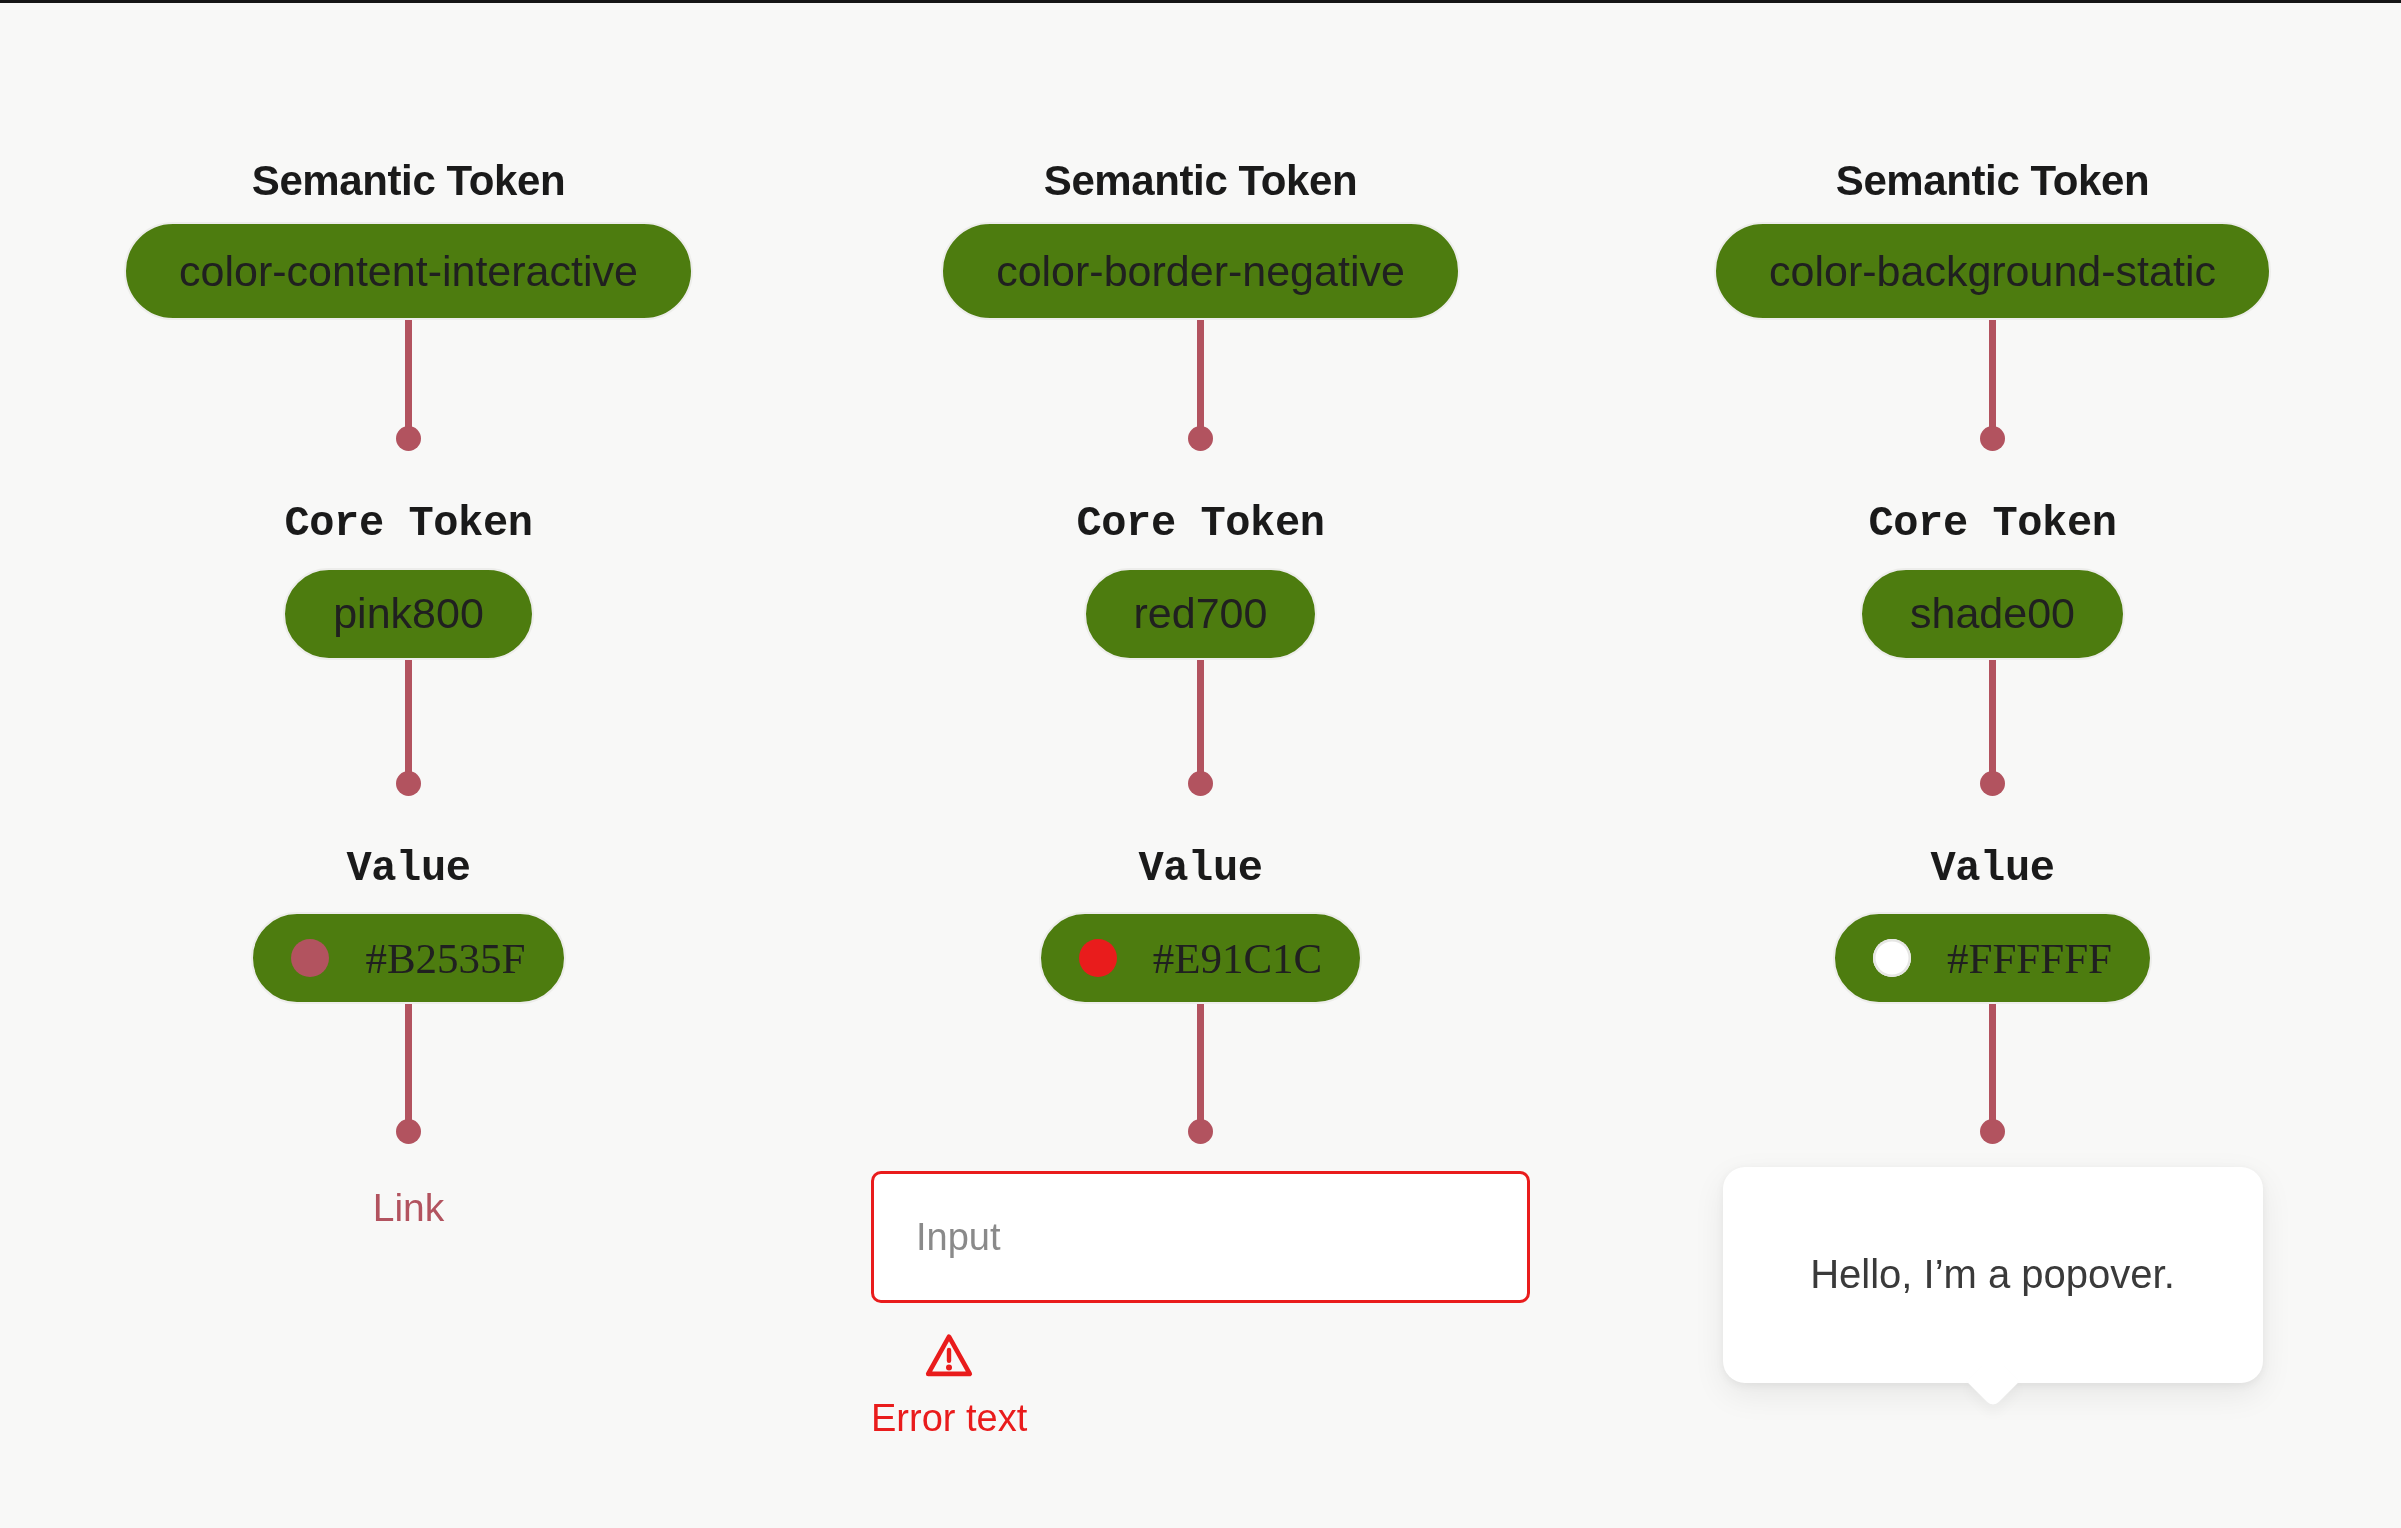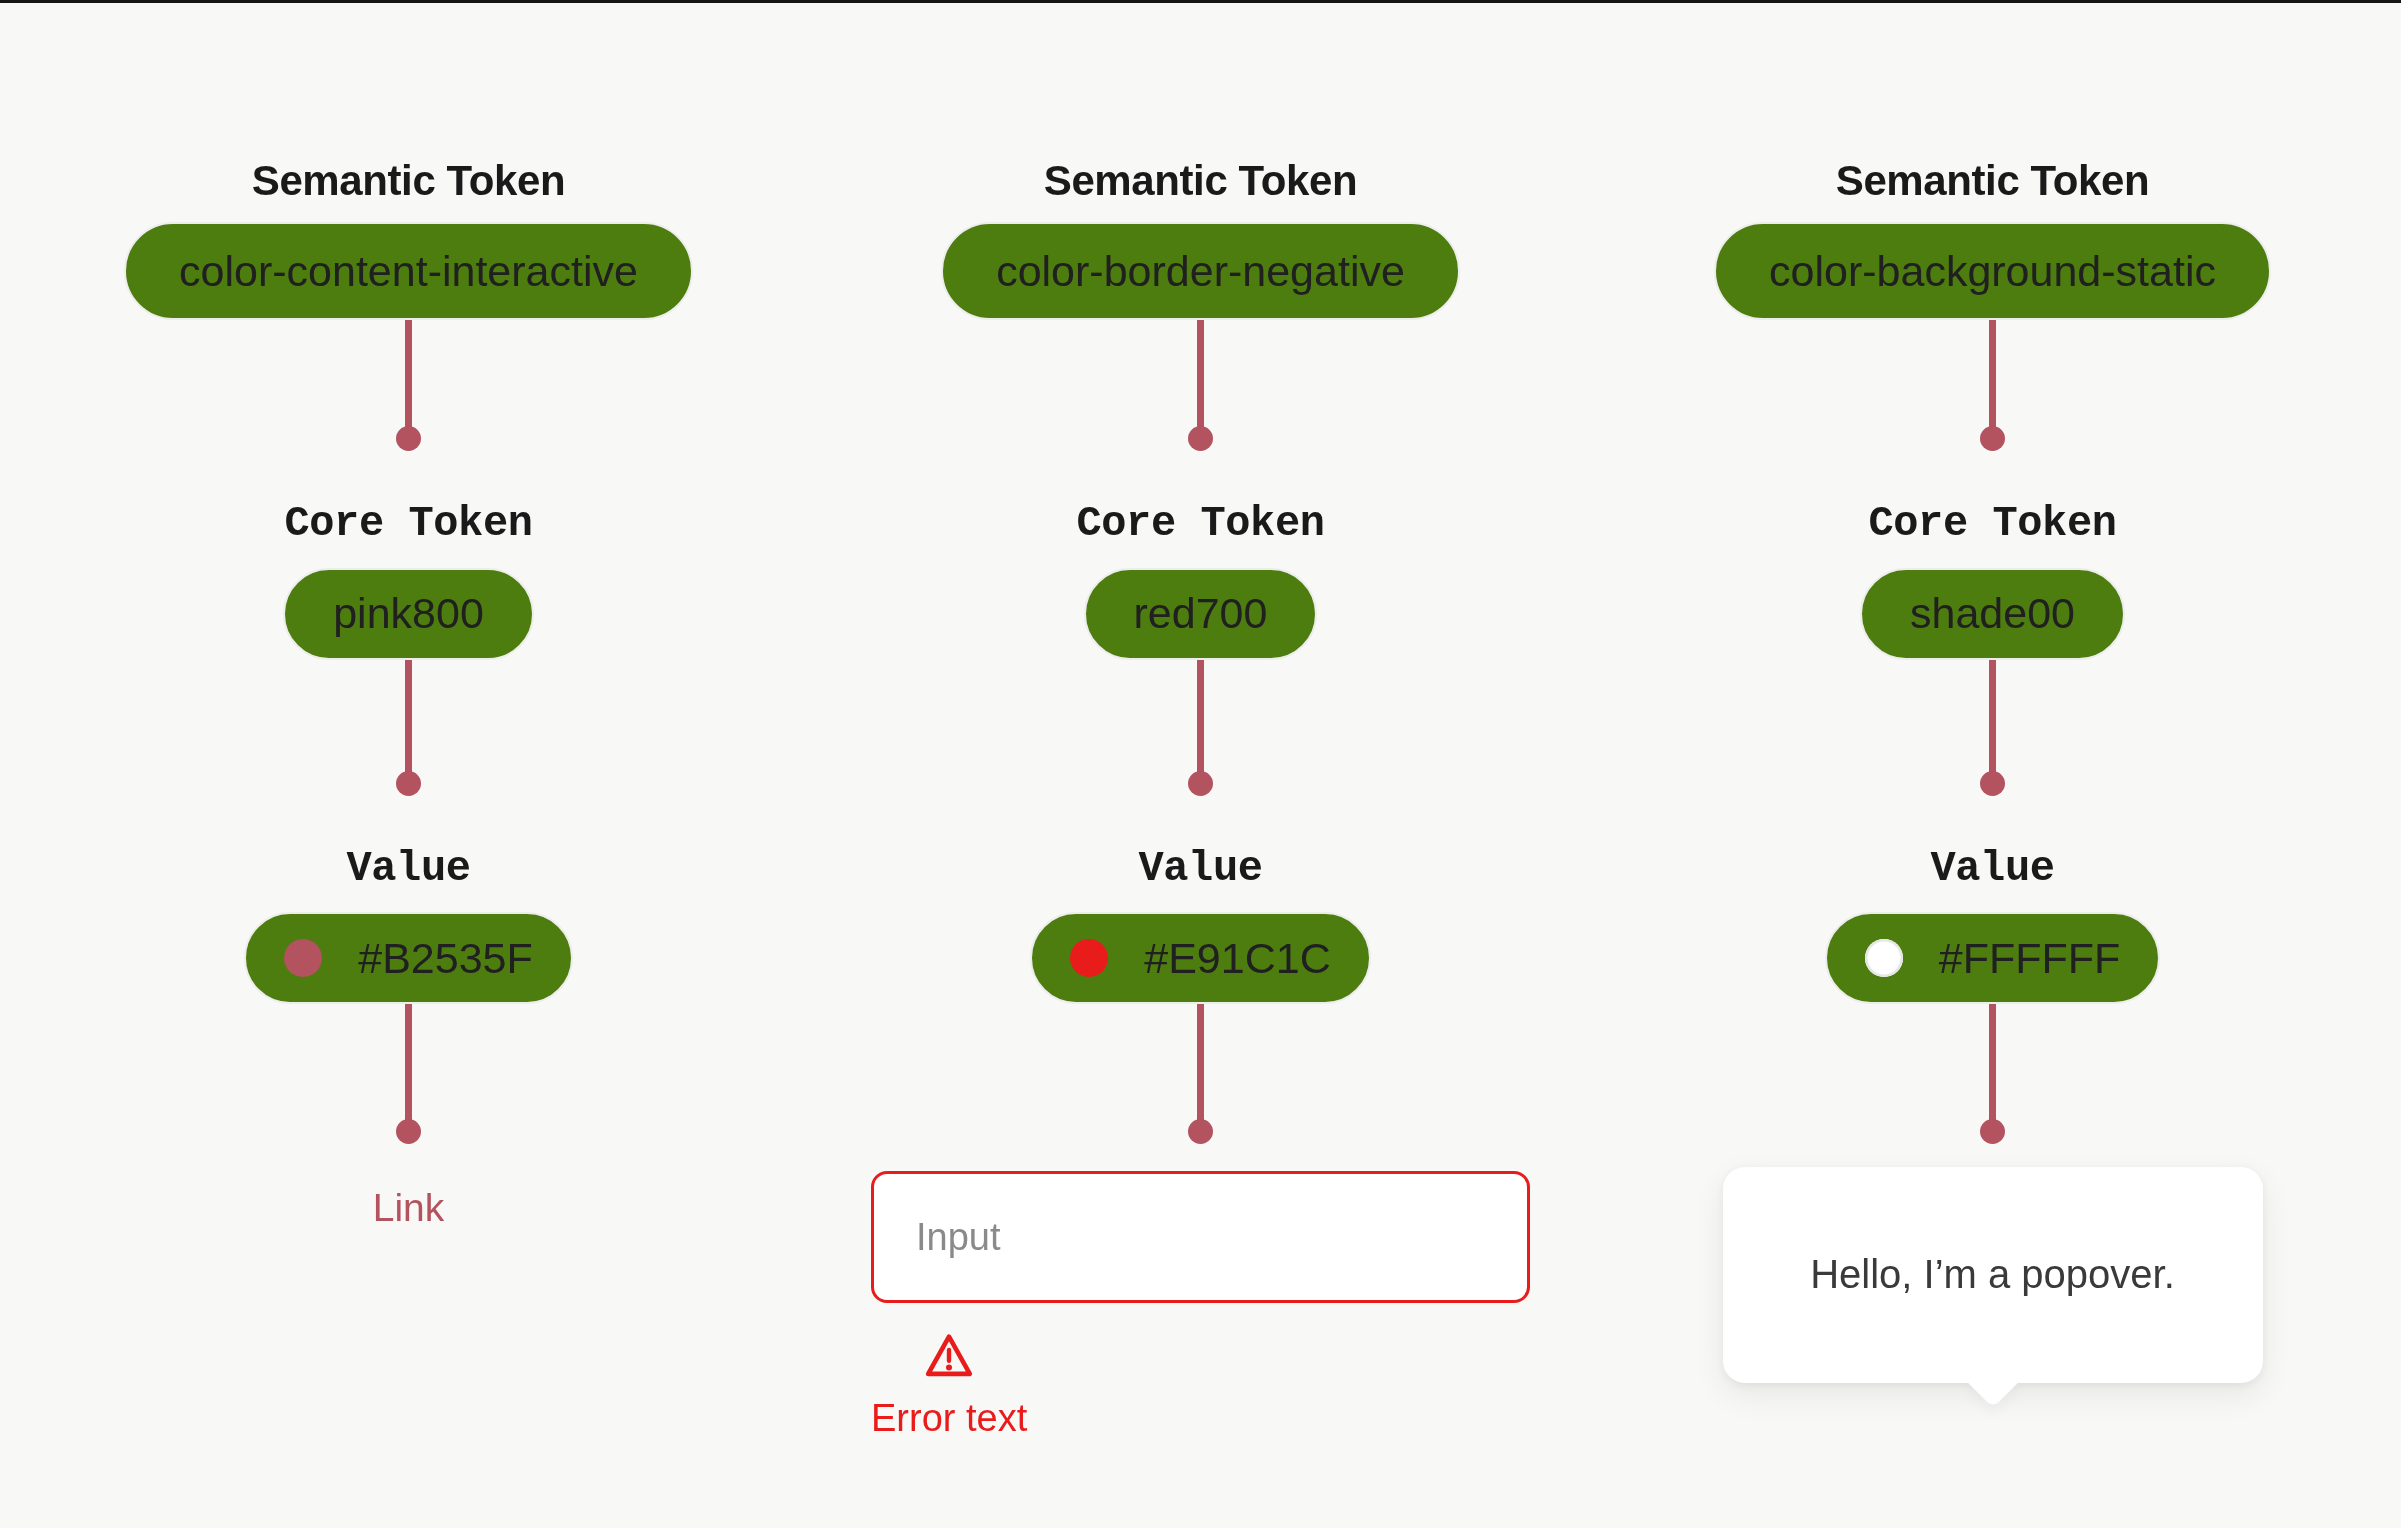--- a/index.html
+++ b/index.html
@@ -45,21 +45,21 @@
     background: #4d7c0f;
     border: 2.5px solid #EDEDEB;
     border-radius: 833px;
     color: #202020;
     font-size: 43px;
     box-sizing: border-box;
     white-space: nowrap;
   }
   .pill.semantic { height: 98px; padding: 0 53px; margin-top: 16.7px; }
   .pill.core     { height: 92px; padding: 0 48px; margin-top: 19px; }
-  .pill.value    { height: 92px; padding: 0 38px; margin-top: 18.3px; gap: 36px; }
+  .pill.value    { height: 92px; padding: 0 38px; margin-top: 18.3px; gap: 36px; font-family: Liberation Serif, serif; }
   .swatch {
     width: 38px;
     height: 38px;
     border-radius: 50%;
     flex: 0 0 auto;
   }
   .swatch.light { box-shadow: inset 0 0 0 2.5px #E6E6E4; }
   .connector {
     display: flex;
     flex-direction: column;
@@ -85,21 +85,21 @@
     margin-top: 27px;
     width: 659px;
     display: flex;
     flex-direction: column;
   }
   .demo-input {
     width: 659px;
     height: 132px;
     box-sizing: border-box;
     border: 3.3px solid #E91C1C;
-    border-radius: 16px;
+    border-radius: 10px;
     background: #FFFFFF;
     padding: 0 42px;
     font-size: 38px;
     color: #333333;
     outline: none;
     font-family: inherit;
   }
   .demo-input::placeholder { color: #8A8A8A; opacity: 1; }
   .error-row {
     margin-top: 30px;

